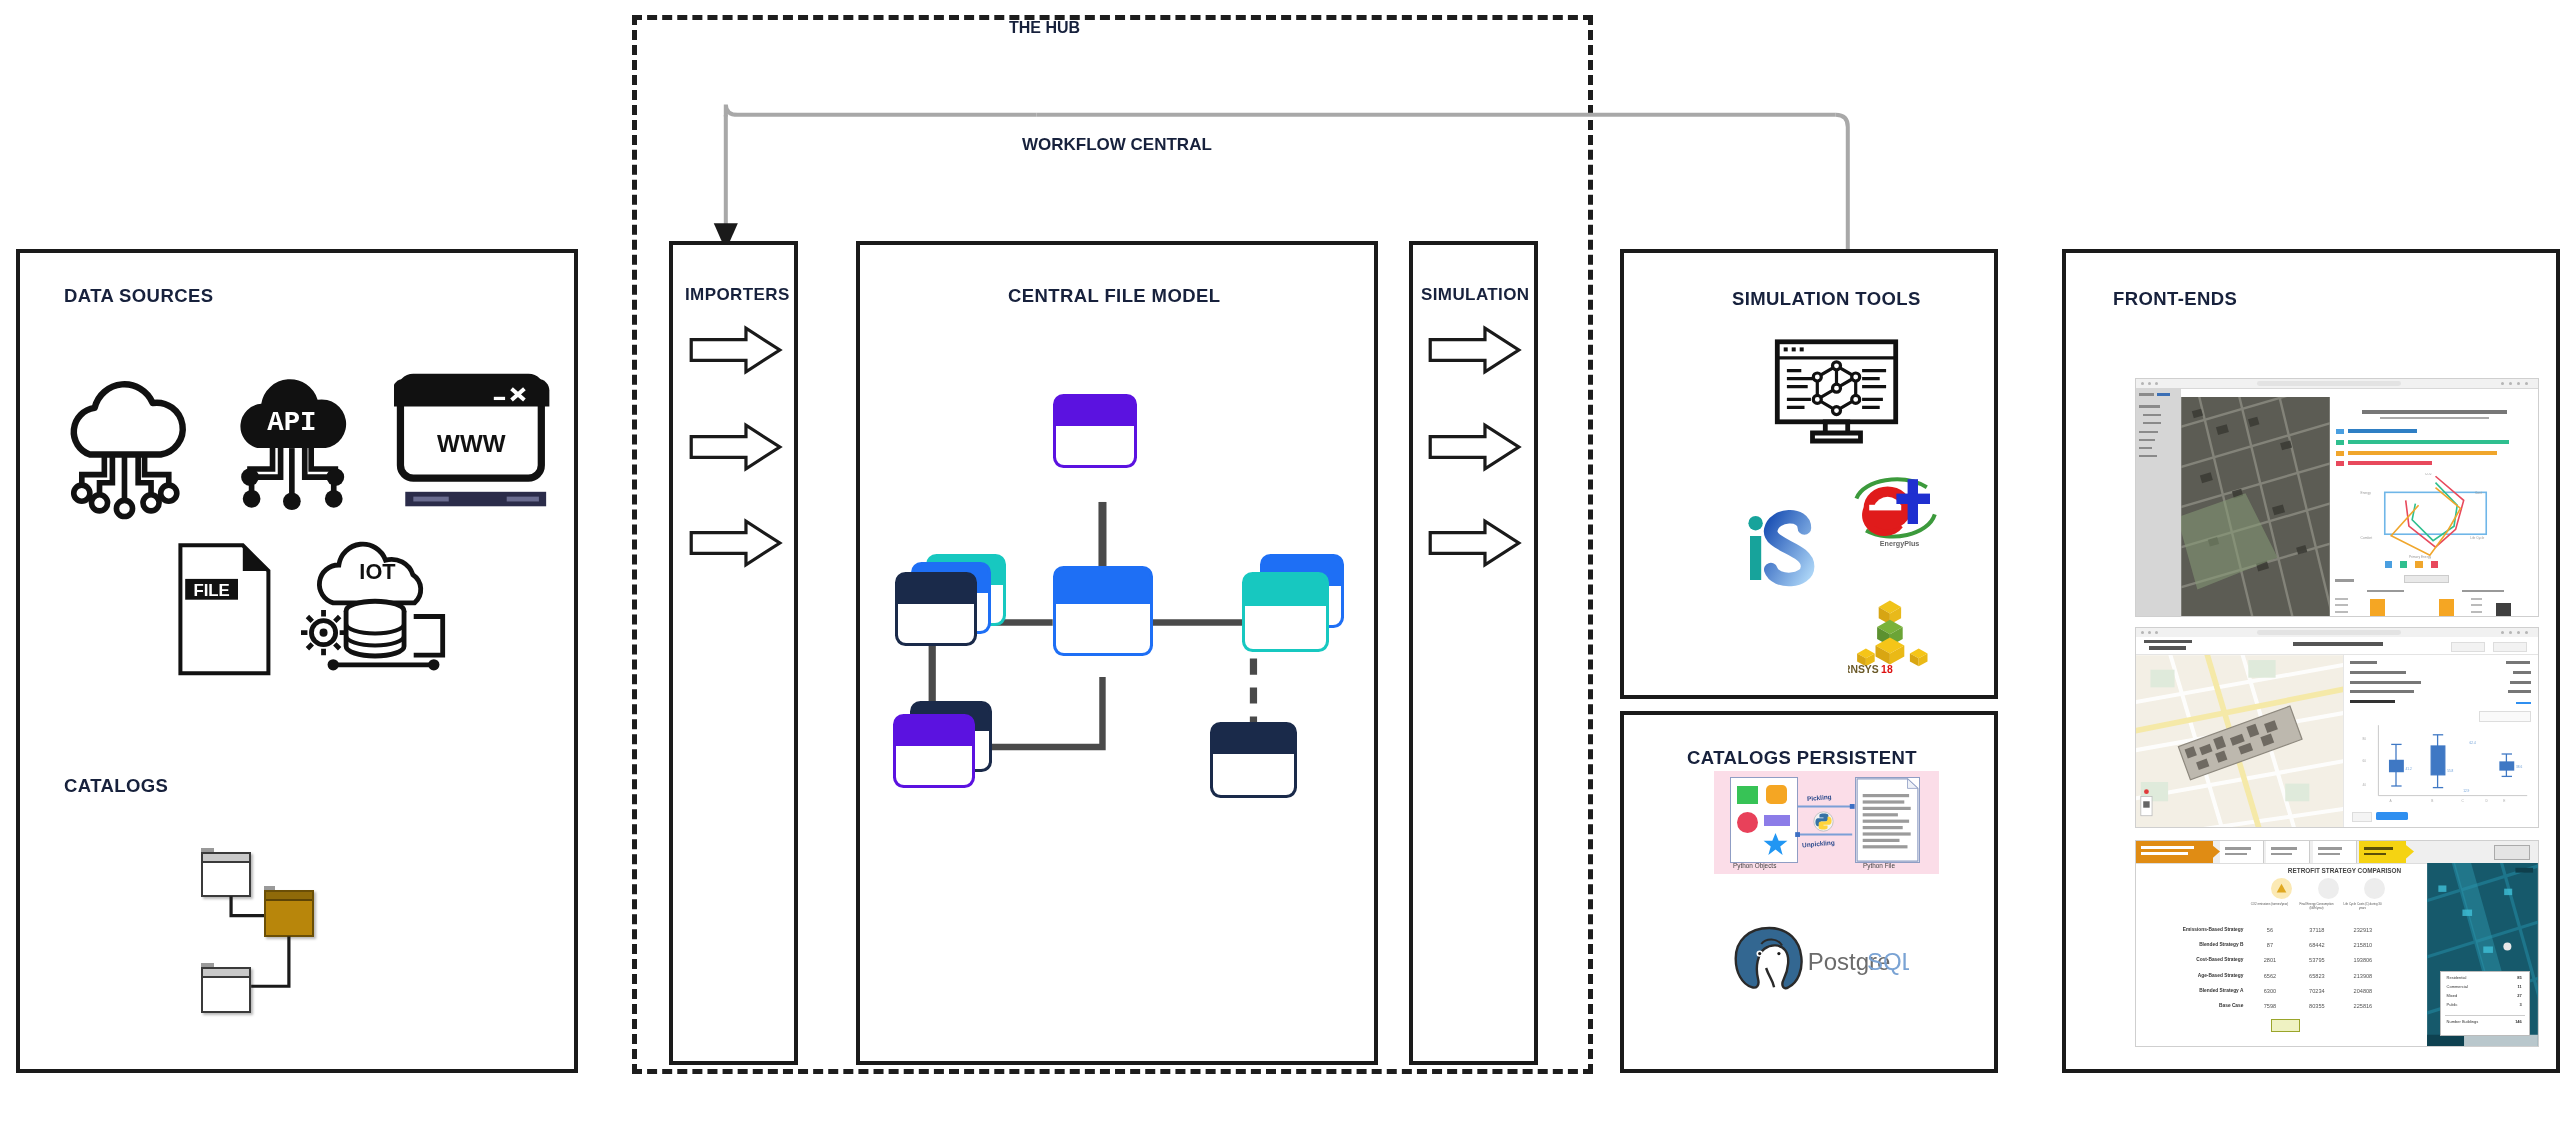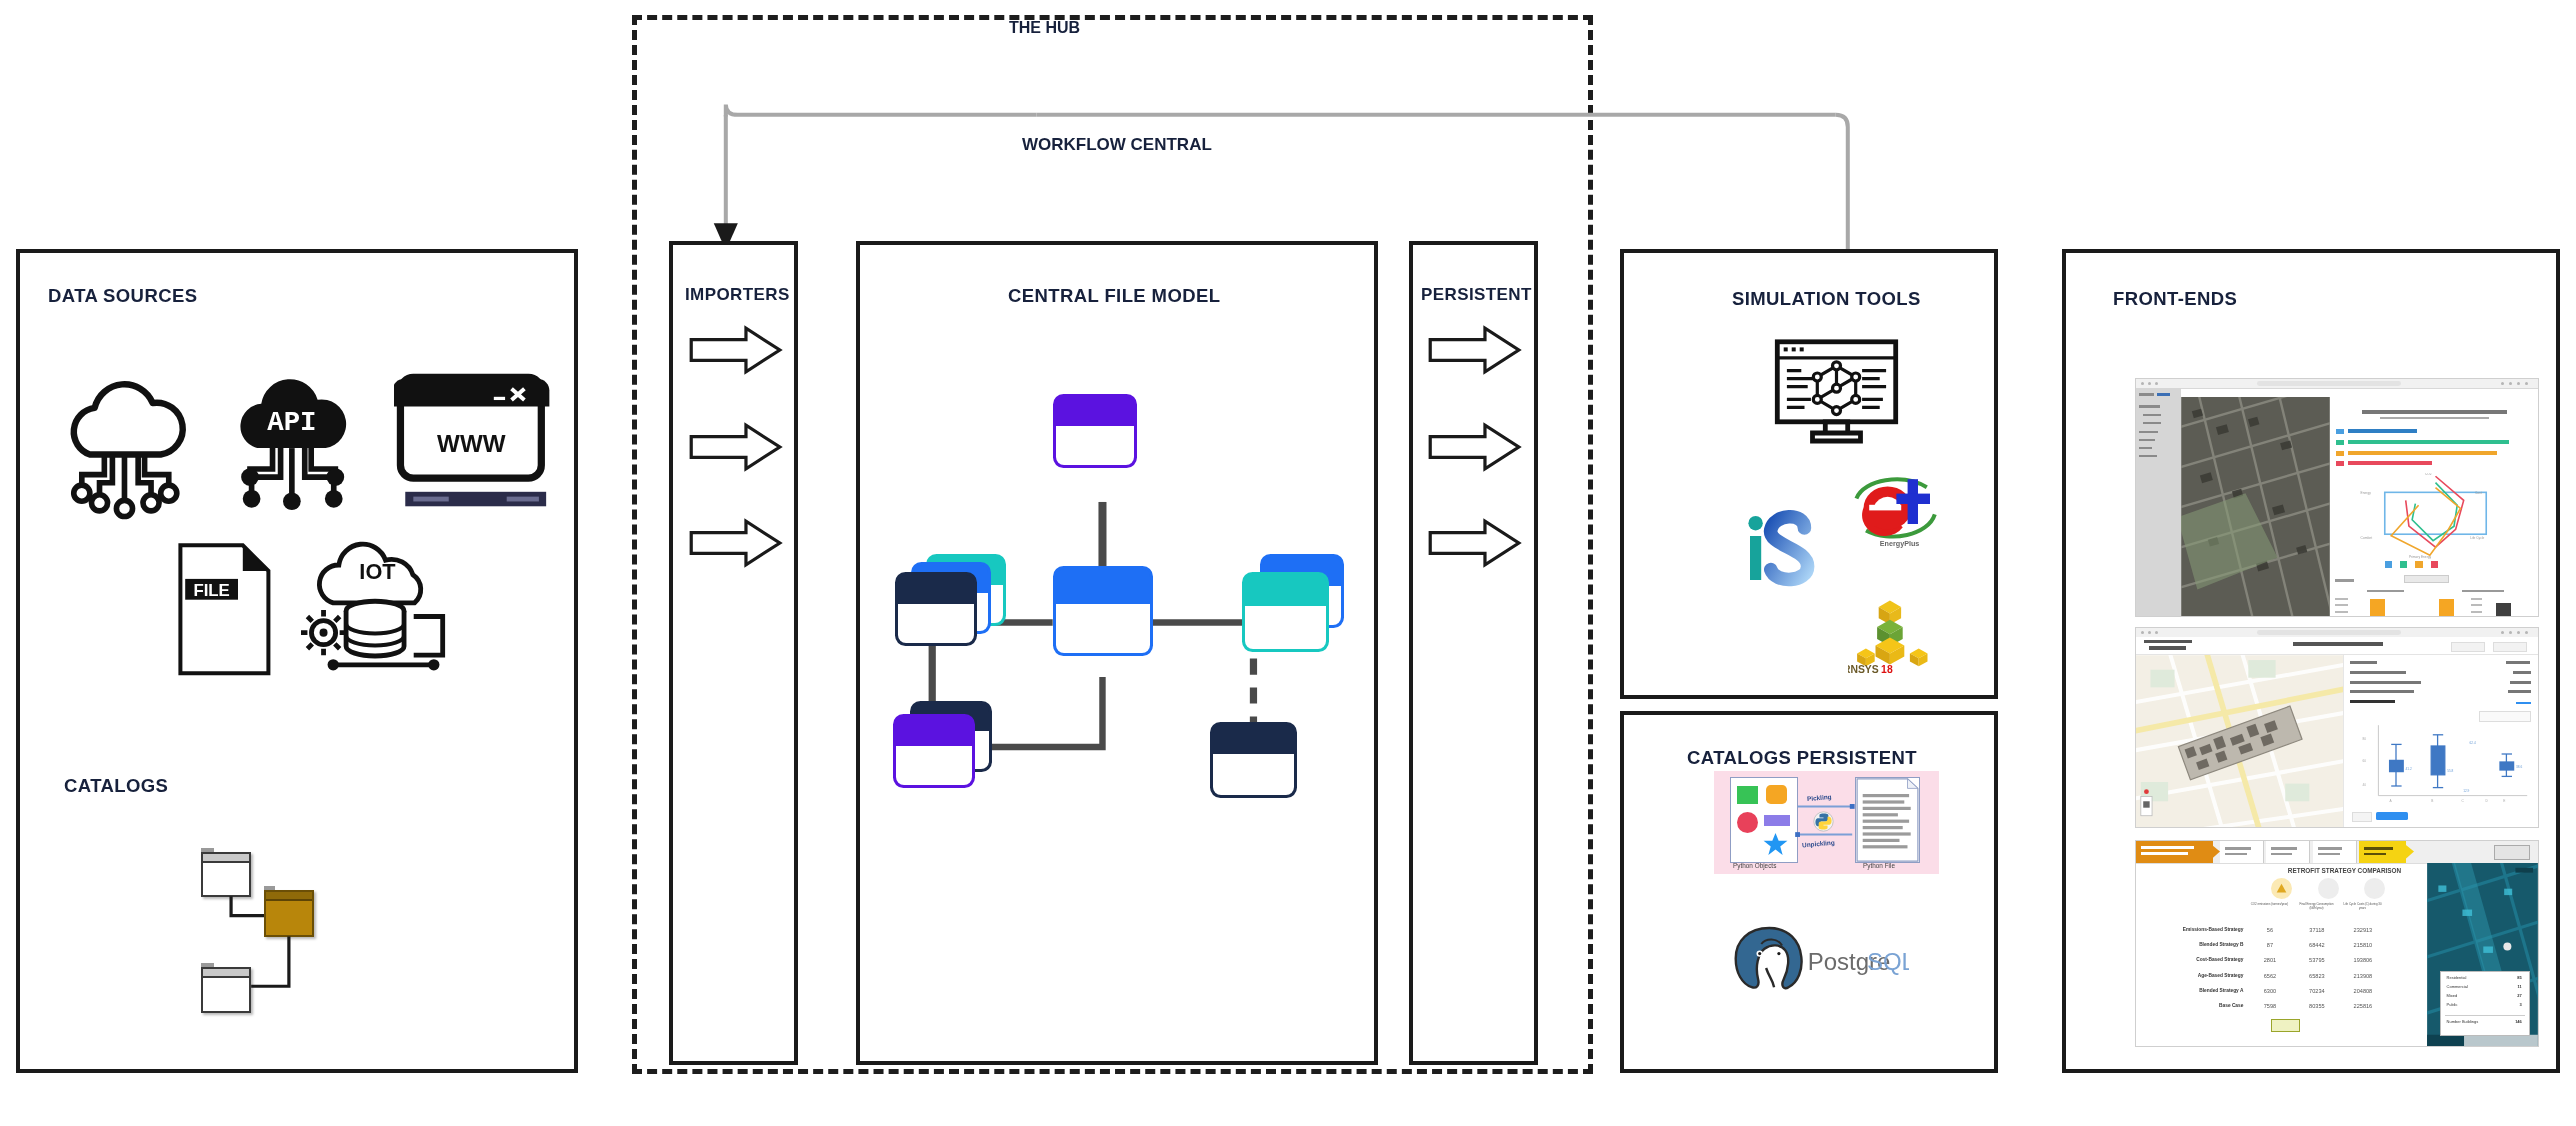--- a/index.html
+++ b/index.html
@@ -57,21 +57,21 @@
   <svg class="ov" viewBox="0 0 3206 1402" width="2576" height="1126">
     <path d="M 1290 143 L 2285 143" stroke="#a8a8a8" stroke-width="5" fill="none"></path>
     <path d="M 903 145 L 903 130 Q 903 143 918 143 L 1290 143" stroke="#a8a8a8" stroke-width="5" fill="none"></path>
     <path d="M 903 143 L 903 285" stroke="#a8a8a8" stroke-width="5" fill="none"></path>
     <polygon points="903,312 888,278 918,278" fill="#1a1a1a"></polygon>
     <path d="M 2285 143 Q 2300 143 2300 158 L 2300 330" stroke="#a8a8a8" stroke-width="5" fill="none"></path>
   </svg>
   <div class="wf-label" style="left:1022px;top:135px;font-size:17px;">WORKFLOW CENTRAL</div>
 
   <div class="panel" style="left:16px;top:249px;width:562px;height:824px;"></div>
-  <div class="panel-title" style="left:48px;top:285px;font-size:18.5px;">DATA SOURCES</div>
+  <div class="panel-title" style="left:64px;top:285px;font-size:18.5px;">DATA SOURCES</div>
   <div class="panel-title" style="left:64px;top:775px;font-size:18.5px;">CATALOGS</div>
 
   <svg class="ico" style="left:48px;top:378px;width:161px;height:145px;" viewBox="0 0 200 180">
     <path d="M52 95 a30 30 0 0 1 6 -58 a38 38 0 0 1 72 -6 a30 30 0 0 1 10 64 Z" fill="none" stroke="#111" stroke-width="8" stroke-linejoin="round"></path>
     <path d="M95 95 L95 150" stroke="#111" stroke-width="7" fill="none"></path>
     <path d="M70 95 L70 120 L42 120 L42 133" stroke="#111" stroke-width="7" fill="none"></path>
     <path d="M120 95 L120 120 L150 120 L150 133" stroke="#111" stroke-width="7" fill="none"></path>
     <path d="M80 95 L80 130 L64 130 L64 145" stroke="#111" stroke-width="7" fill="none"></path>
     <path d="M112 95 L112 130 L128 130 L128 145" stroke="#111" stroke-width="7" fill="none"></path>
     <circle cx="42" cy="143" r="10" fill="none" stroke="#111" stroke-width="7"></circle>
@@ -213,21 +213,21 @@
     <div class="hd" style="background:#5B12E0;"></div>
     <div class="bd"></div>
   </div>
 
   <div class="node" style="left:1210px;top:722px;width:87px;height:76px;background:#1A2A4A;border:3.2px solid #1A2A4A;">
     <div class="hd" style="background:#1A2A4A;"></div>
     <div class="bd"></div>
   </div>
 
   <div class="panel" style="left:1409px;top:241px;width:129px;height:824px;"></div>
-  <div class="panel-title" style="left:1421px;top:285px;font-size:17px;">PERSISTENT</div>
+  <div class="panel-title" style="left:1421px;top:285px;font-size:17px;">SIMULATION</div>
   <svg class="ico" style="left:1427px;top:325px;width:95px;height:50px;" viewBox="0 0 118 62">
     <polygon points="4,18 72,18 72,4 114,31 72,58 72,44 4,44" fill="#fff" stroke="#1a1a1a" stroke-width="4"></polygon>
   </svg>
   <svg class="ico" style="left:1427px;top:422px;width:95px;height:50px;" viewBox="0 0 118 62">
     <polygon points="4,18 72,18 72,4 114,31 72,58 72,44 4,44" fill="#fff" stroke="#1a1a1a" stroke-width="4"></polygon>
   </svg>
   <svg class="ico" style="left:1427px;top:518px;width:95px;height:50px;" viewBox="0 0 118 62">
     <polygon points="4,18 72,18 72,4 114,31 72,58 72,44 4,44" fill="#fff" stroke="#1a1a1a" stroke-width="4"></polygon>
   </svg>
 

